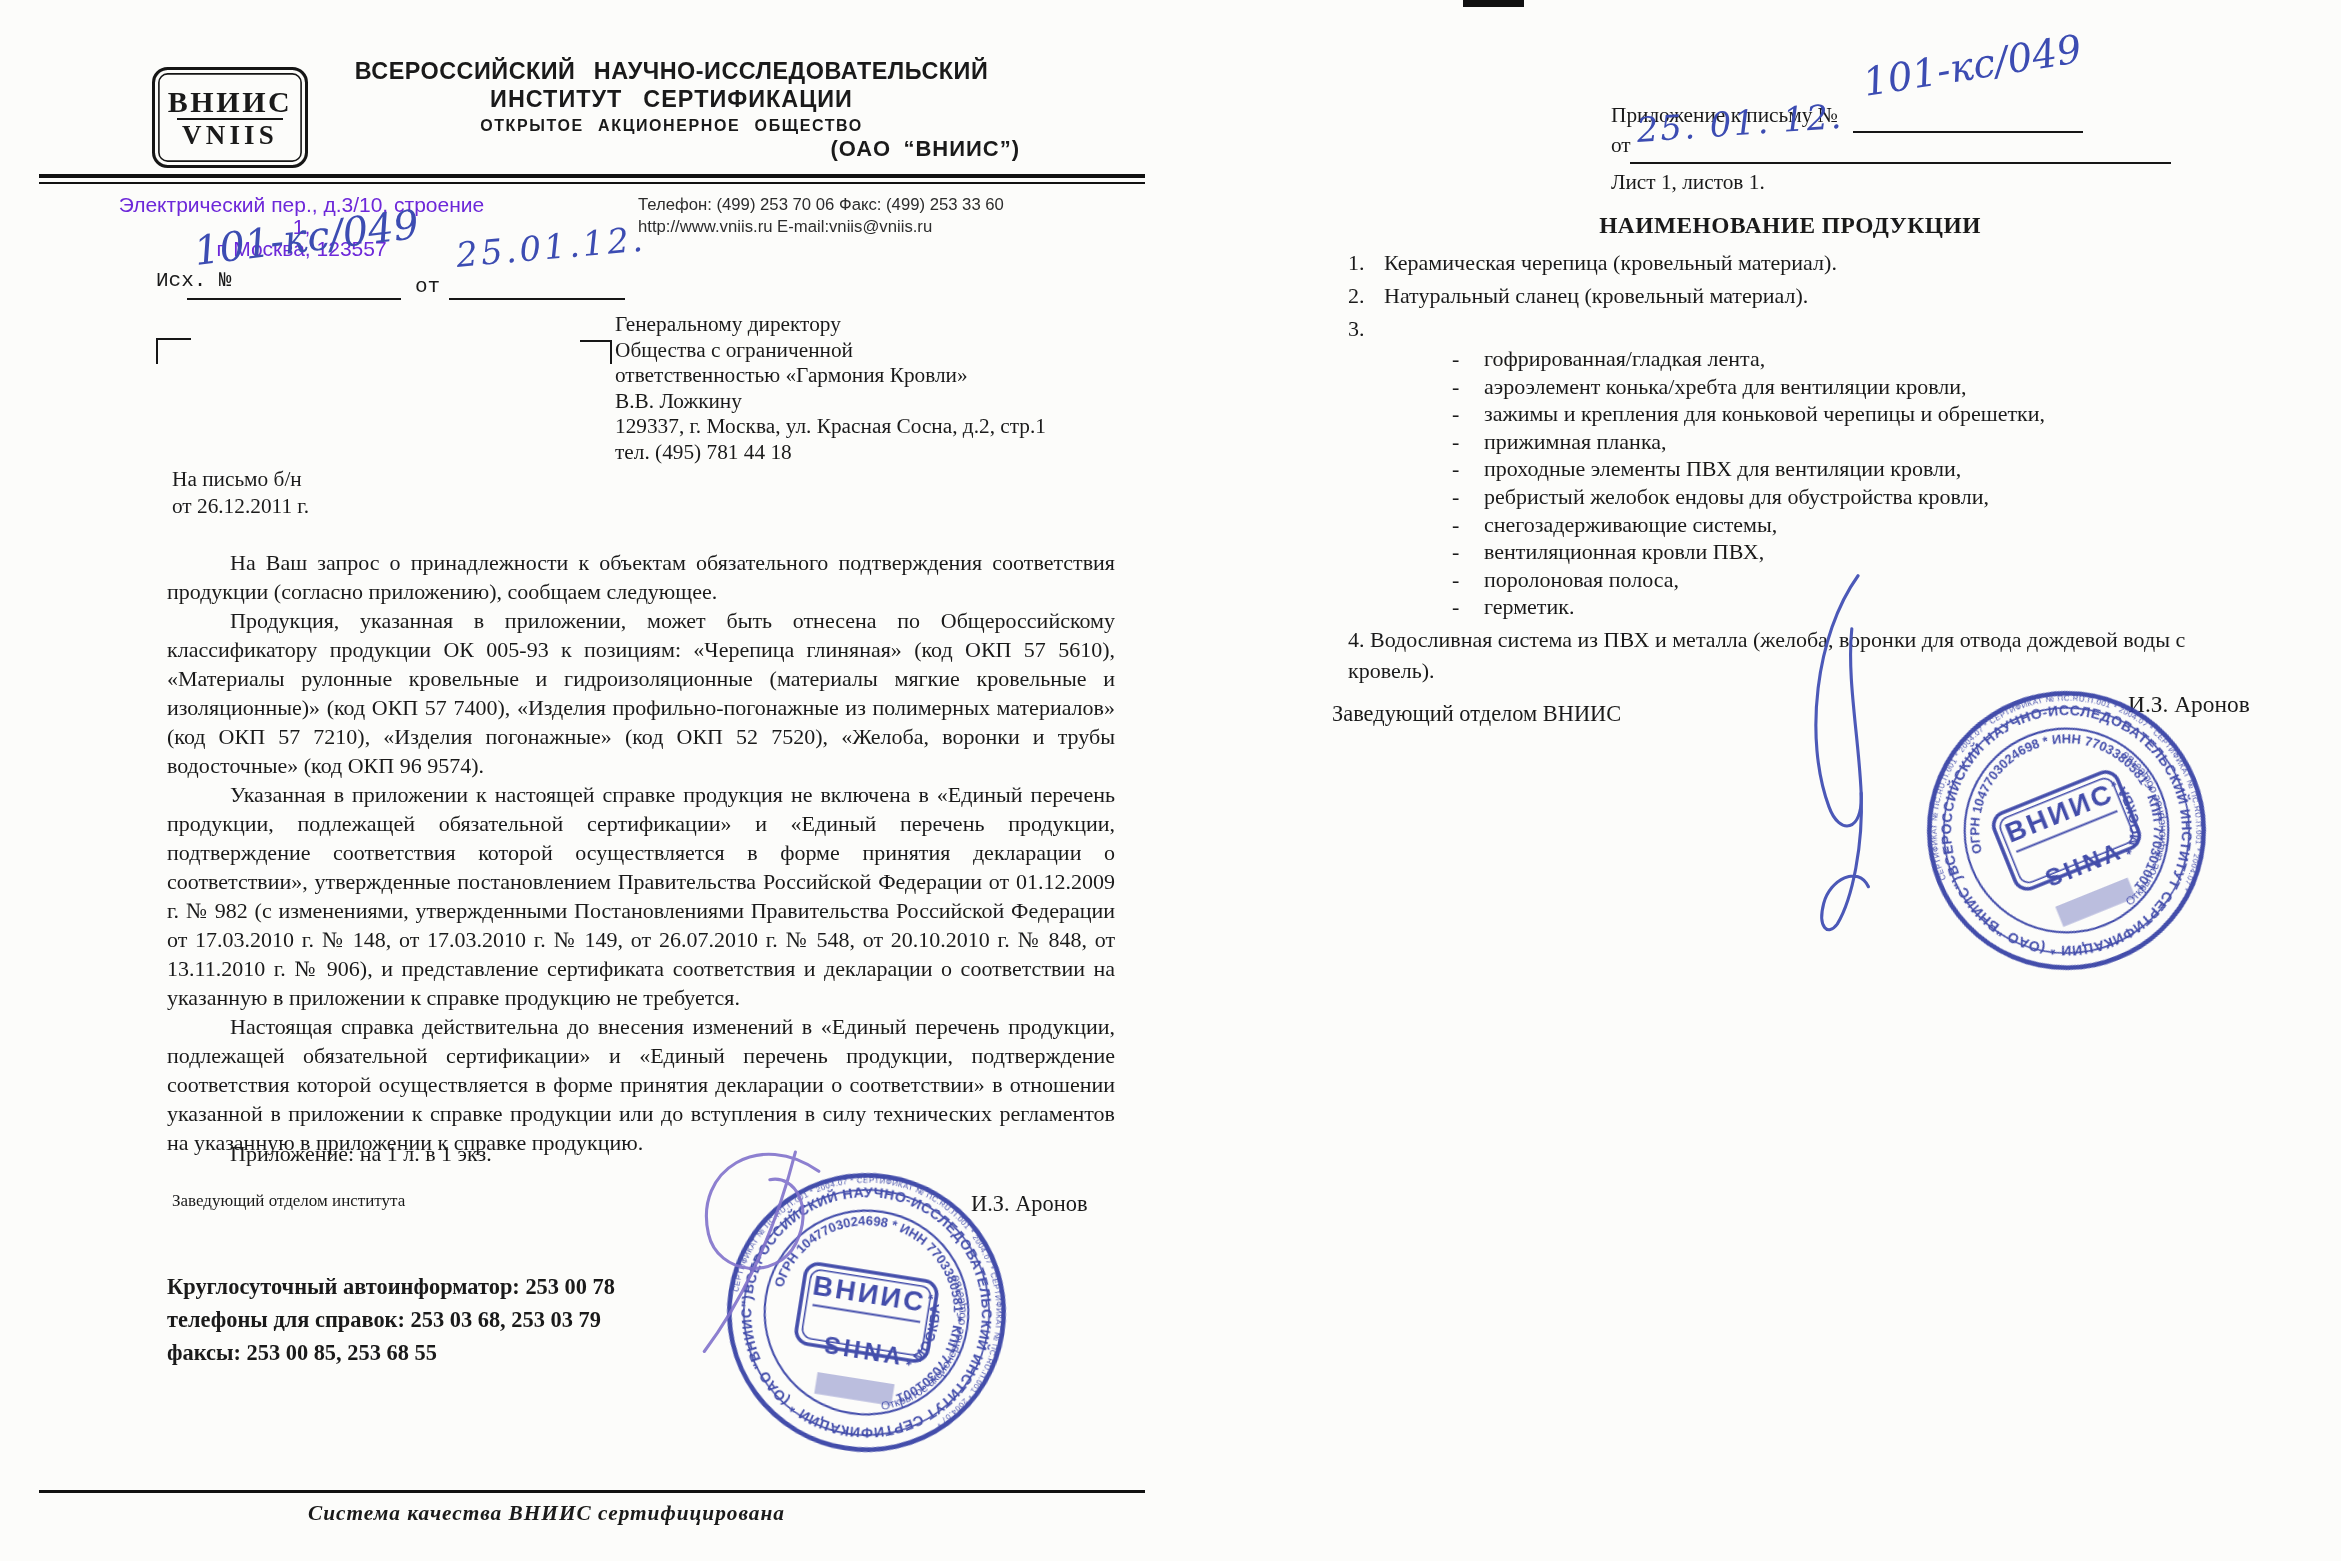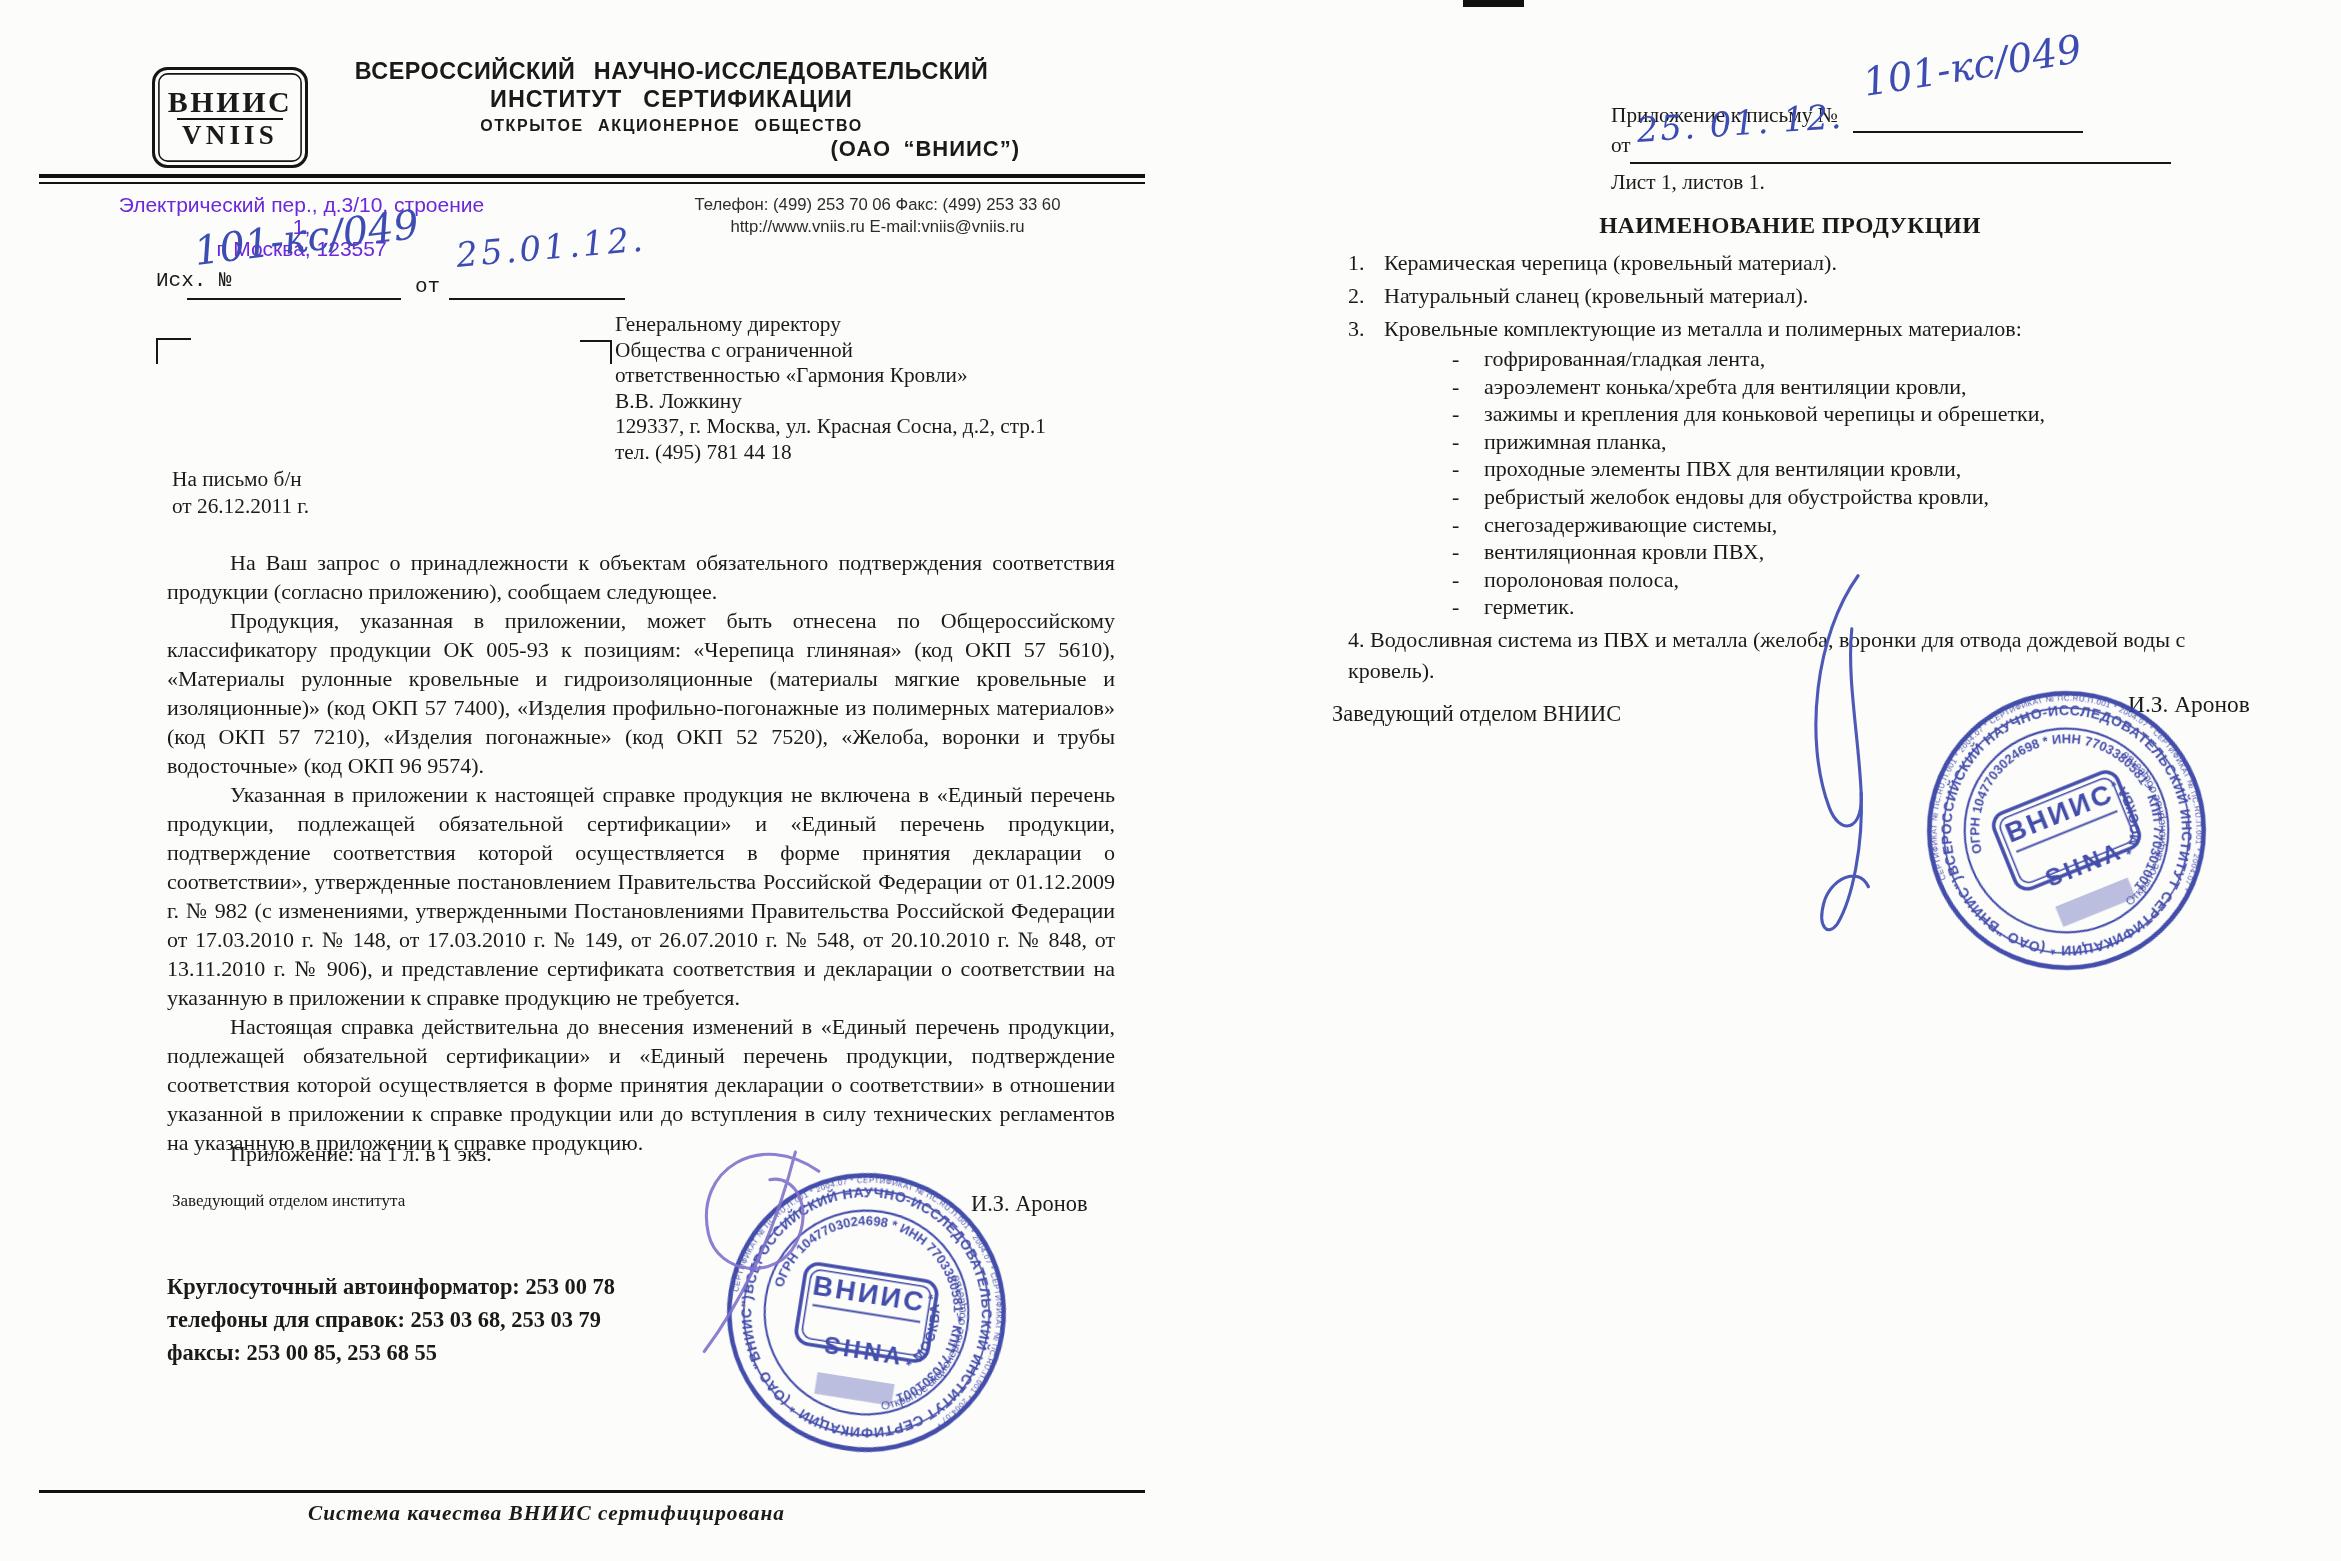--- a/index.html
+++ b/index.html
@@ -1,19 +1,19 @@
 <!DOCTYPE html>
 <html style="font-size:8.3px"><head>
 <meta charset="utf-8">
 <style>
   html,body{margin:0;padding:0;background:#e8e8e6;}
   #canvas{position:relative;width:2342px;height:1561px;background:#fcfcfa;overflow:hidden;
           font-family:"Liberation Serif",serif;color:#1a1a1a;}
   .abs{position:absolute;}
-  .sans{font-family:"Liberation Sans",sans-serif;text-align:center;}
+  .sans{font-family:"Liberation Sans",sans-serif;}
   .mono{font-family:"Liberation Mono",monospace;}
   .b{font-weight:bold;}
   .ctr{text-align:center;}
   .hw{font-family:"DejaVu Serif",serif;font-style:italic;color:#3c4cb2;white-space:nowrap;}
   .rule{background:#111;}
   .uline{border-bottom:2.1px solid #161616;}
   
   #logo-box{left:152px;top:67px;width:150px;height:95px;border:3.6px solid #151515;border-radius:15.6px;
             box-shadow:inset 0 0 0 3.1px #fcfcfa, inset 0 0 0 4.7px #151515;
             display:flex;flex-direction:column;justify-content:center;align-items:center;}
@@ -166,21 +166,20 @@
           <div class="ritem">
           <span class="rnum">1.</span>
           <span>Керамическая черепица (кровельный материал).</span>
         </div>
           <div class="ritem">
           <span class="rnum">2.</span>
           <span>Натуральный сланец (кровельный материал).</span>
         </div>
           <div class="ritem">
           <span class="rnum">3.</span>
-          <span>Кровельные комплектующие из металла и полимерных материалов:</span>
         </div>
         </div>
       <div>
           <div class="rsub">
           <span class="dash">-</span>
           <span>гофрированная/гладкая лента,</span>
         </div>
           <div class="rsub">
           <span class="dash">-</span>
           <span>аэроэлемент конька/хребта для вентиляции кровли,</span>

